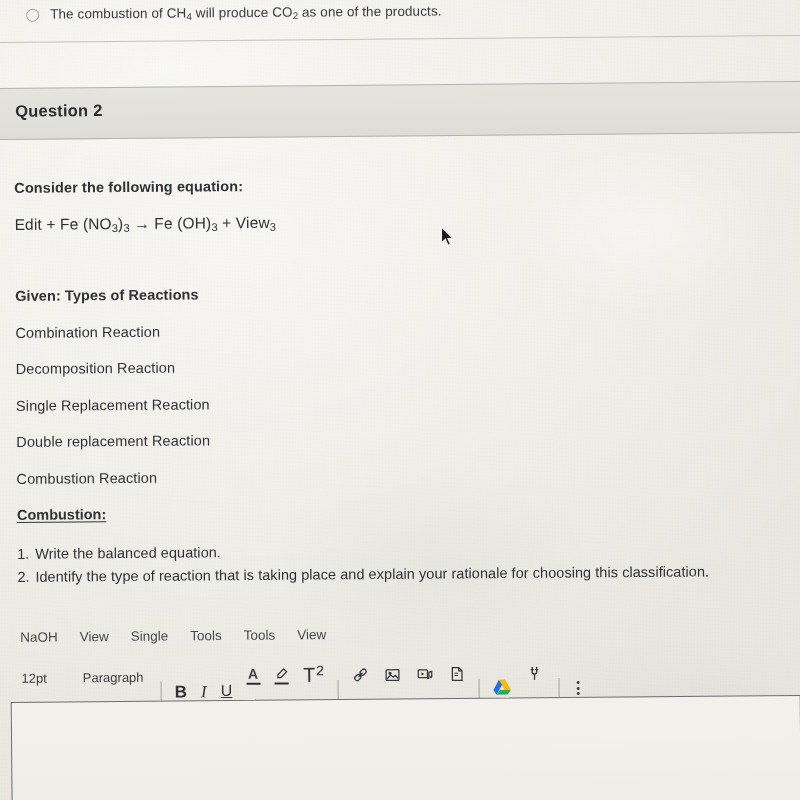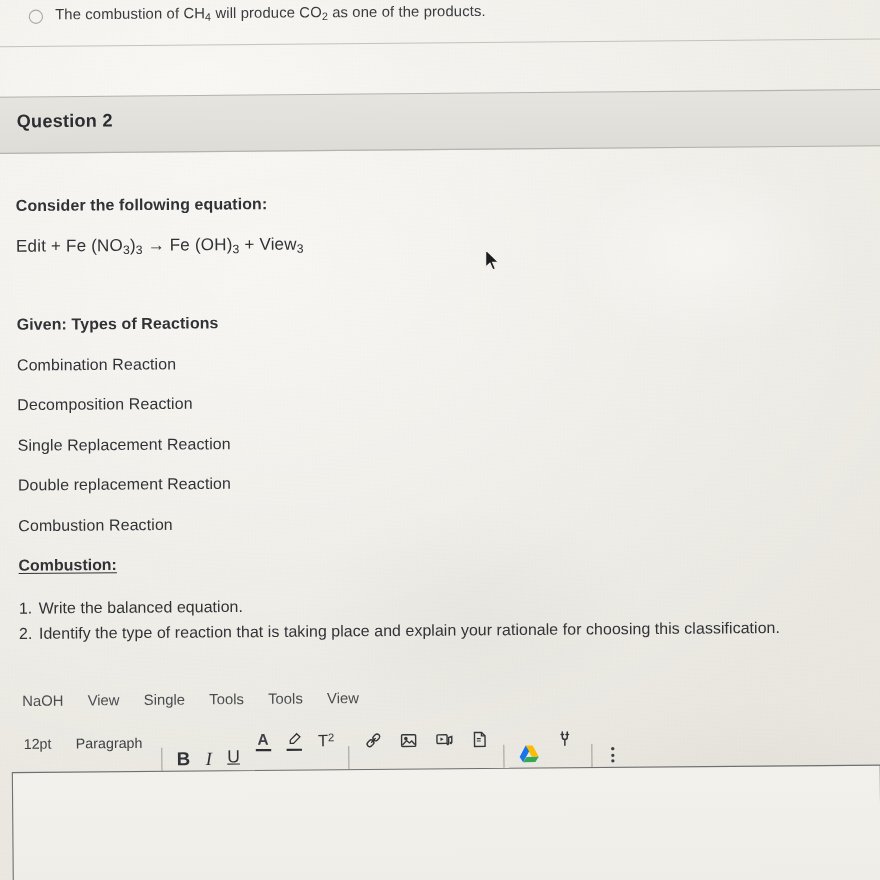--- a/index.html
+++ b/index.html
@@ -140,21 +140,21 @@
   .glyph { font-size: 16px; line-height: 1; color: #303236; }
   .glyph-b { font-weight: bold; font-size: 17px; }
   .glyph-i { font-style: italic; font-family: "Liberation Serif", serif; font-size: 17px; }
   .glyph-u { text-decoration: underline; font-size: 16px; }
   .color-a, .color-h {
     display: inline-flex; flex-direction: column; align-items: center; line-height: 1;
   }
   .color-a .ltr { font-size: 14px; font-weight: 600; }
   .color-a .bar { width: 14px; height: 2.5px; background: #2c2e31; margin-top: 1.5px; }
   .color-h .bar { width: 14px; height: 2.5px; background: #2c2e31; margin-top: 1.5px; }
-  .sup-t { font-size: 15px; }
+  .sup-t { font-size: 21px; font-family: Liberation Mono, monospace; }
   .sup-t sup { font-size: .68em; }
 
   svg.ic { display: block; }
   .drive { width: 19px; height: 17px; }
 
   .kebab {
     display: flex; flex-direction: column; gap: 2.5px; align-items: center;
     padding: 0 4px;
   }
   .kebab span { width: 3px; height: 3px; background: #3a3c40; border-radius: 50%; }
@@ -227,21 +227,21 @@
     <div class="mi">View</div>
   </div>
 
   <div id="toolbar">
 
     <div class="tb-item">
       <span>12pt</span>
       <span class="caret"></span>
     </div>
 
-    <div class="tb-item" style="margin-left:8px;">
+    <div class="tb-item" style="margin-left:22px;">
       <span>Paragraph</span>
       <span class="caret"></span>
     </div>
 
     <div class="tb-sep" style="margin-left:10px;"></div>
 
     <div class="tb-item">
       <span class="glyph glyph-b">B</span>
     </div>
     <div class="tb-item">

